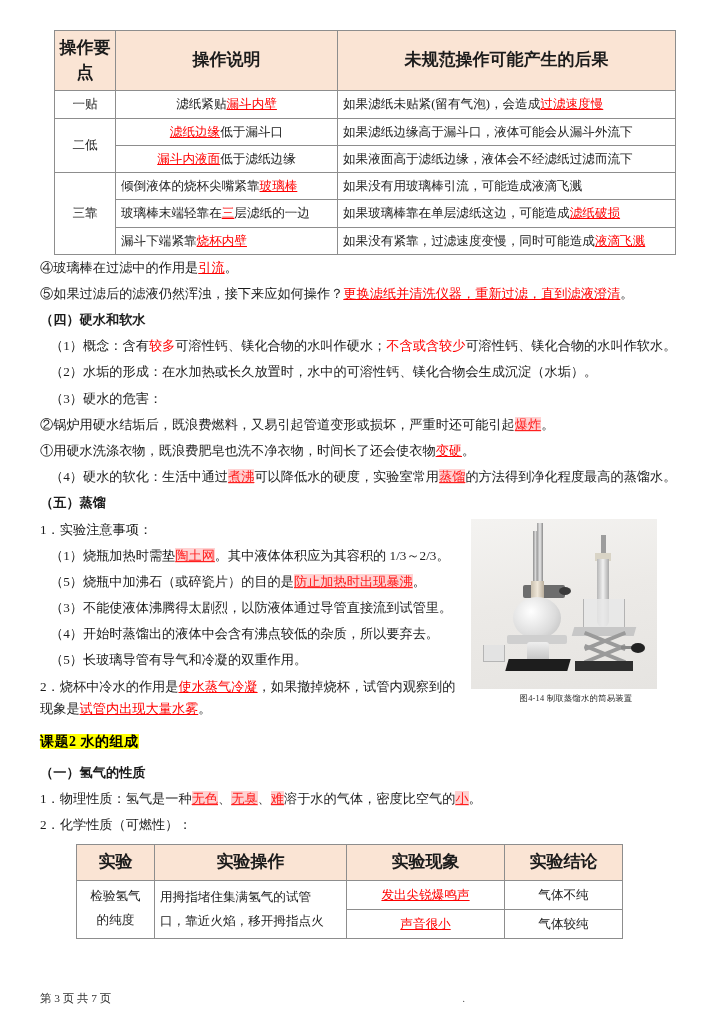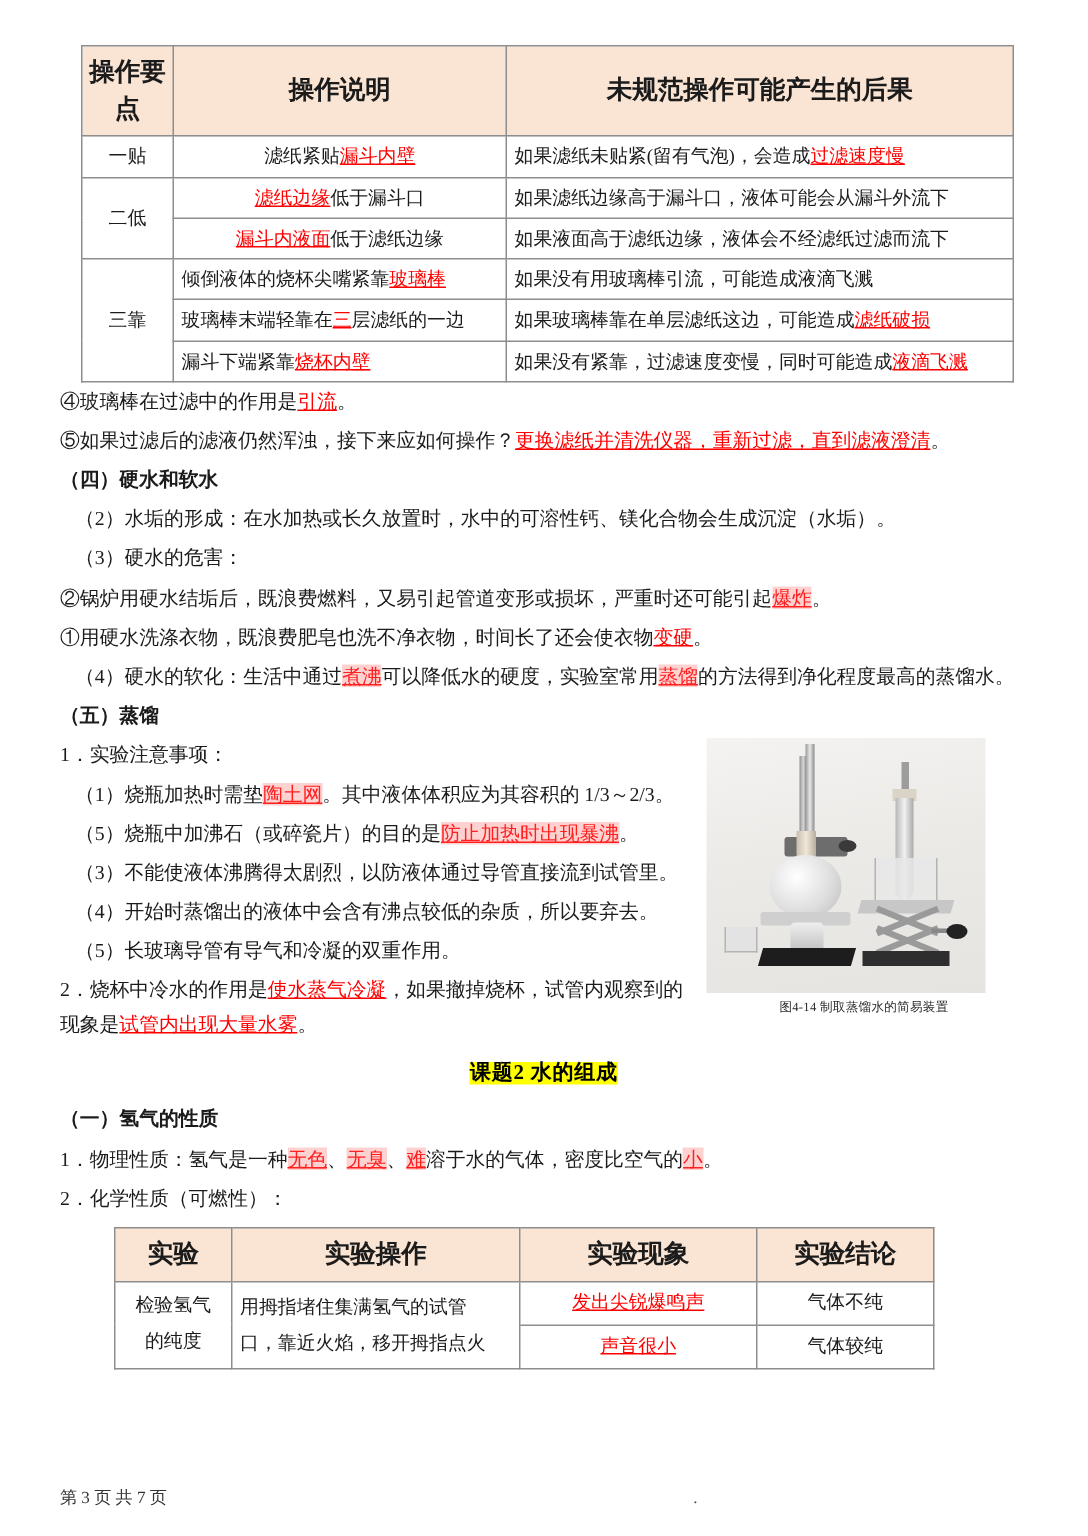--- a/index.html
+++ b/index.html
@@ -88,21 +88,20 @@
   }
   p.hang {
     padding-left: 0px;
   }
   .bold-head {
     font-weight: bold;
     font-size: 13.4px;
     padding-left: 10px;
   }
   .sec-title {
-    text-align: center;
     margin: 9px 0 6px 0;
     font-weight: bold;
     font-size: 14px;
     letter-spacing: 0.5px;
   }
 
   
   .figure {
     float: right;
     width: 210px;
@@ -215,20 +214,21 @@
         </tr>
       </tbody>
     </table>
 
     <p class="line hang"><span>④玻璃棒在过滤中的作用是</span><span class="redu">引流</span><span>。</span></p>
 
     <p class="line hang"><span>⑤如果过滤后的滤液仍然浑浊，接下来应如何操作？</span><span class="redu">更换滤纸并清洗仪器，重新过滤，直到滤液澄清</span><span>。</span></p>
 
     <p class="line bold-head">（四）硬水和软水</p>
 
+    <p class="line ind"><span>（1）概念：含有</span><span class="red">较多</span><span>可溶性钙、镁化合物的水叫作硬水；</span><span class="red">不含或含较少</span><span>可溶性钙、镁化合物的水叫作软水。</span></p>
 
     <p class="line ind">（2）水垢的形成：在水加热或长久放置时，水中的可溶性钙、镁化合物会生成沉淀（水垢）。</p>
 
     <p class="line ind">（3）硬水的危害：</p>
 
     <p class="line hang"><span>②锅炉用硬水结垢后，既浪费燃料，又易引起管道变形或损坏，严重时还可能引起</span><span class="redhlu">爆炸</span><span>。</span></p>
 
     <p class="line hang"><span>①用硬水洗涤衣物，既浪费肥皂也洗不净衣物，时间长了还会使衣物</span><span class="redu">变硬</span><span>。</span></p>
 
     <p class="line ind"><span>（4）硬水的软化：生活中通过</span><span class="redhlu">煮沸</span><span>可以降低水的硬度，实验室常用</span><span class="redhlu">蒸馏</span><span>的方法得到净化程度最高的蒸馏水。</span></p>

